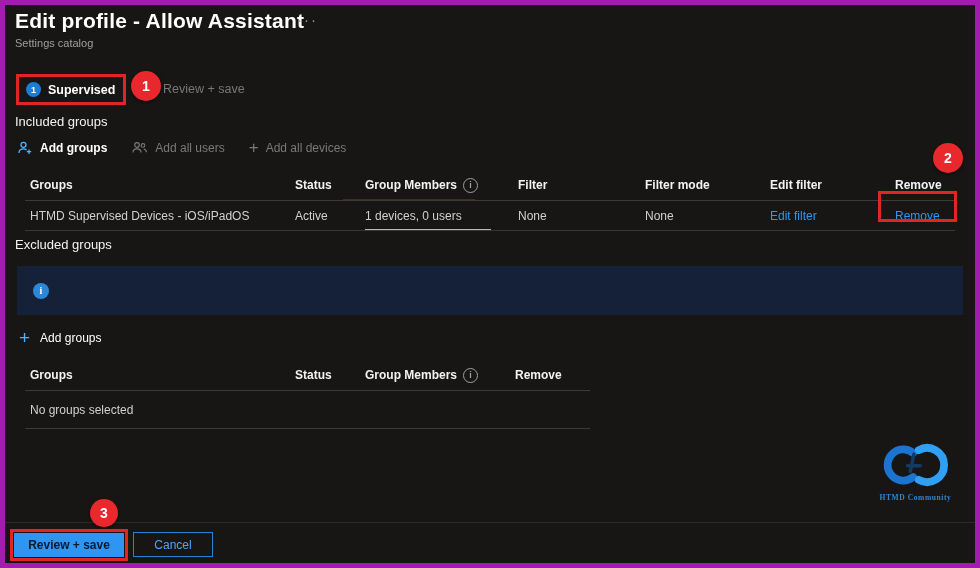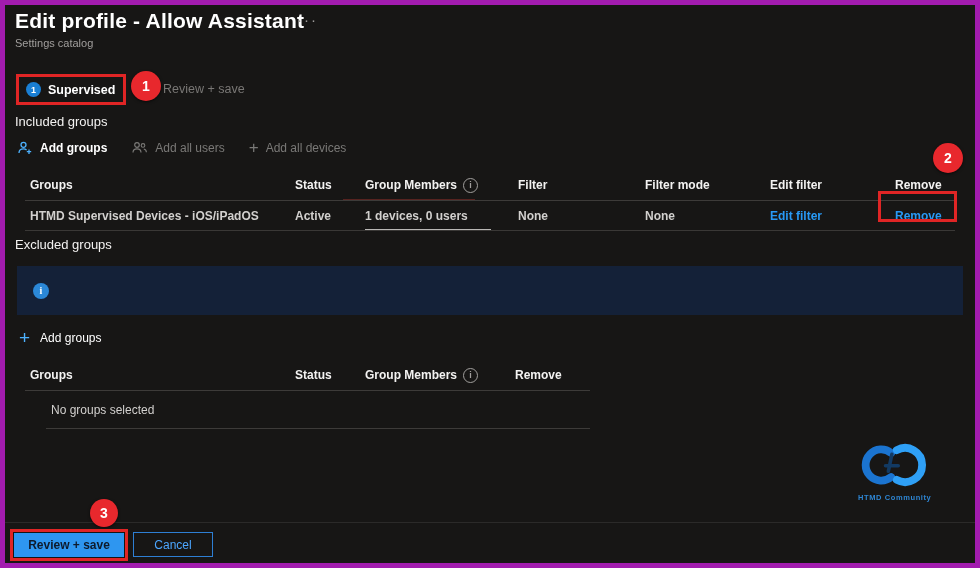--- a/index.html
+++ b/index.html
@@ -33,47 +33,47 @@
   
   .toolbar{left:12px;top:135px;display:flex;align-items:center;gap:24px;}
   .tb-btn{display:flex;align-items:center;gap:7px;font-size:12px;cursor:pointer;}
   .tb-primary{color:#ffffff;font-weight:bold;}
   .tb-muted{color:#7a7977;}
   .plus-glyph{font-size:17px;line-height:14px;font-weight:normal;}
   .plus-gray{color:#7a7977;}
   .plus-blue{color:#4db2ff;font-size:19px;}
   
   .table1{left:20px;top:165px;width:930px;}
-  .t1-cols{display:grid;grid-template-columns:265px 70px 153px 127px 125px 125px 65px;align-items:center;font-weight:bold;}
+  .t1-cols{display:grid;grid-template-columns:265px 70px 153px 127px 125px 125px 65px;align-items:center;}
   .table2{left:20px;top:355px;width:565px;}
   .t2-cols{display:grid;grid-template-columns:265px 70px 150px 80px;align-items:center;}
   .thead{height:30px;font-size:12px;font-weight:bold;color:#f3f2f1;border-bottom:1px solid #3d3b39;}
   .trow{height:29px;font-size:12px;color:#d2d0ce;border-bottom:1px solid #3a3836;}
   .cell{padding-left:5px;white-space:nowrap;overflow:hidden;display:flex;align-items:center;}
   .empty-row{height:37px;font-size:12px;color:#d2d0ce;display:flex;align-items:center;
-    padding-left:5px;border-bottom:1px solid #3d3b39;margin-left:21px;}
+    padding-left:5px;border-bottom:1px solid #3d3b39;}
   .info-ring{width:13px;height:13px;border:1px solid #a19f9d;border-radius:50%;color:#a19f9d;
     font-size:9px;line-height:13px;display:inline-flex;align-items:center;justify-content:center;
     margin-left:6px;cursor:pointer;flex:0 0 13px;}
   .link{color:#2899f5;cursor:pointer;}
   .remove-annotation{position:absolute;left:853px;top:21px;width:79px;height:31px;
     border:3px solid #e02525;box-sizing:border-box;pointer-events:none;}
   .hdr-artifact{position:absolute;left:318px;top:29px;width:132px;height:1px;background:#572320;}
   .cell-underline{position:absolute;left:340px;top:59px;width:126px;height:1px;background:#b9b7b5;}
   
   .banner{left:12px;top:261px;width:946px;height:49px;background:#142138;box-sizing:border-box;
     display:flex;align-items:center;gap:12px;padding:0 16px;font-size:11.5px;color:#f3f2f1;}
   .info-icon{width:16px;height:16px;border-radius:50%;background:#2b88d8;color:#fff;flex:0 0 16px;
     font-size:10px;font-weight:bold;font-family:"Liberation Serif",serif;
     display:flex;align-items:center;justify-content:center;}
   .banner-link{color:#4ca6ff;text-decoration:underline;cursor:pointer;margin-left:4px;}
   
   .add-groups2{left:14px;top:326px;display:flex;align-items:center;gap:10px;font-size:12px;color:#fff;cursor:pointer;}
   
-  .logo-wrap{left:853px;top:438px;width:115px;text-align:left;}
+  .logo-wrap{left:853px;top:438px;width:115px;text-align:center;font-family:Liberation Serif, serif;}
   .logo-label{font-size:7.5px;font-weight:bold;color:#2e86d4;letter-spacing:.6px;margin-top:2px;}
   
   .footer-divider{left:0;top:517px;width:970px;height:1px;background:#2b2a29;}
   .primary-box{left:5px;top:524px;width:118px;height:32px;border:3px solid #e02525;box-sizing:border-box;}
   .btn-primary{left:9px;top:528px;width:110px;height:24px;background:#2e96f0;color:#0e1a2b;
     border:none;font-weight:bold;font-size:12px;font-family:"Liberation Sans",sans-serif;
     display:flex;align-items:center;justify-content:center;cursor:pointer;}
   .btn-cancel{left:128px;top:527px;width:80px;height:25px;background:transparent;color:#4ca6ff;
     border:1px solid #2e7fd4;font-size:12px;font-family:"Liberation Sans",sans-serif;
     display:flex;align-items:center;justify-content:center;cursor:pointer;box-sizing:border-box;}

